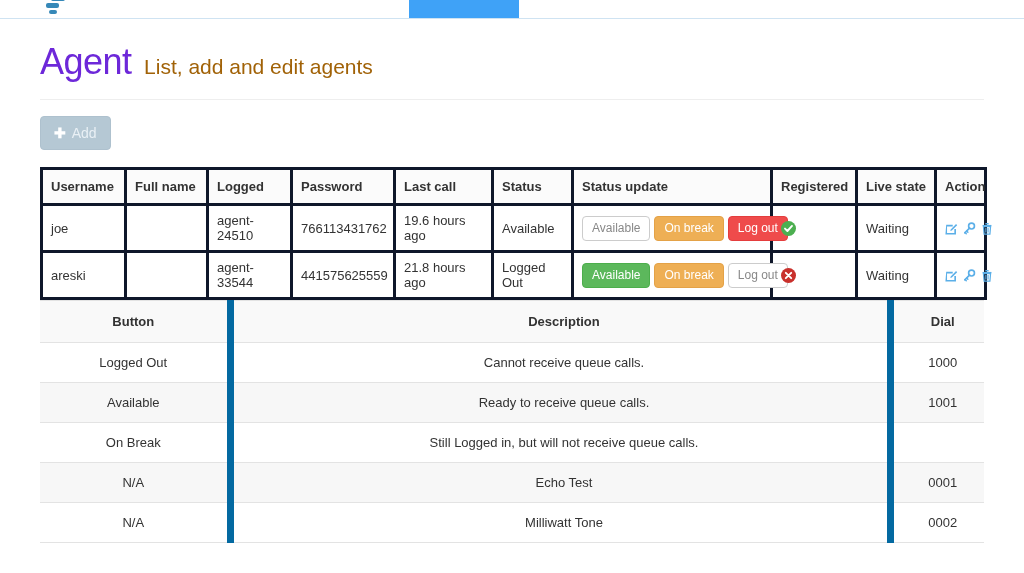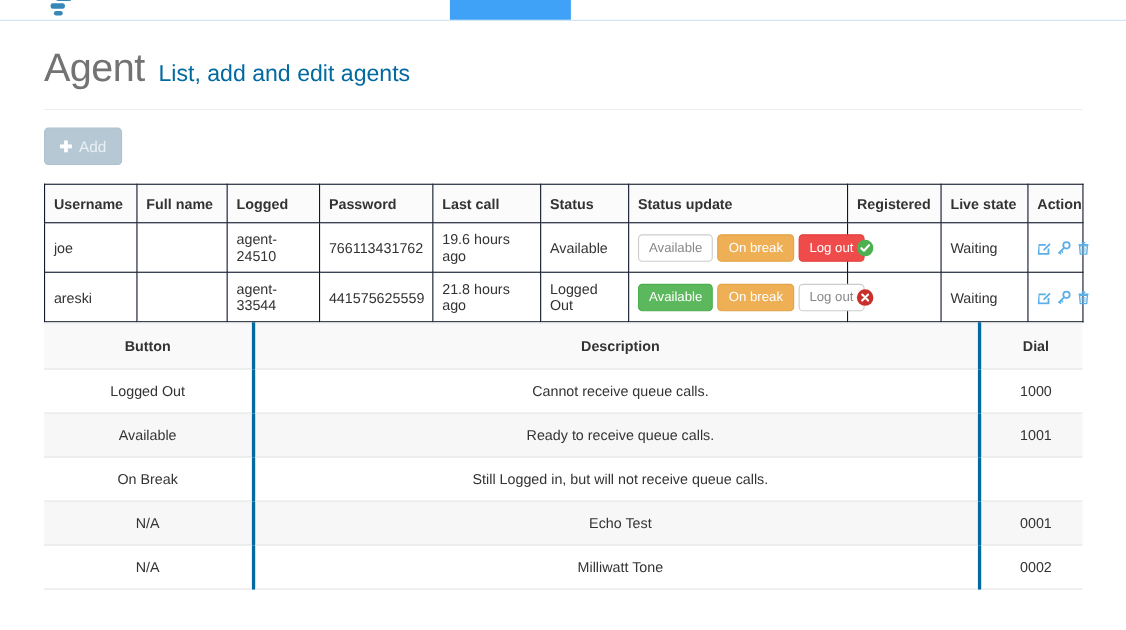--- a/index.html
+++ b/index.html
@@ -59,27 +59,27 @@
 
   .page-header {
     padding-top: 22px;
     padding-bottom: 16px;
     border-bottom: 1px solid #eeeeee;
     margin-bottom: 0;
   }
   .page-title {
     font-size: 36px;
     font-weight: normal;
-    color: #737373;
+    color: #6d28d9;
     display: inline;
     letter-spacing: -0.5px;
   }
   .page-subtitle {
     font-size: 21px;
-    color: #0369a1;
+    color: #a16207;
     display: inline;
     margin-left: 8px;
   }
 
   .toolbar {
     padding-top: 16px;
     padding-bottom: 17px;
   }
   .btn-add {
     display: inline-flex;
@@ -101,21 +101,21 @@
   }
 
   
   table {
     border-collapse: collapse;
     width: 944px;
     table-layout: fixed;
   }
   table.agents th,
   table.agents td {
-    border: 1px solid #0f172a;
+    border: 3px solid #0f172a;
     font-size: 13px;
     vertical-align: middle;
   }
   table.agents th {
     background: #fbfbfb;
     font-weight: bold;
     color: #333333;
     text-align: left;
     padding: 9px 8px;
     height: 35px;
@@ -196,21 +196,21 @@
     border-top: 1px solid #e3e3e3;
   }
   table.legend td {
     padding: 12px 8px;
     height: 37px;
     color: #333333;
   }
   table.legend tbody tr:nth-child(odd) td { background: #ffffff; }
   table.legend tbody tr:nth-child(even) td { background: #f7f7f7; }
   table.legend th.sep,
-  table.legend td.sep { border-left: 3px solid #0369a1; padding-left: 16px; }
+  table.legend td.sep { border-left: 7px solid #0369a1; padding-left: 16px; }
 </style>
 </head>
 <body>
 
 <div class="navbar">
   <div class="nav-logo">
     <i class="b1"></i>
       <i class="b2"></i>
       <i class="b3"></i>
   </div>

